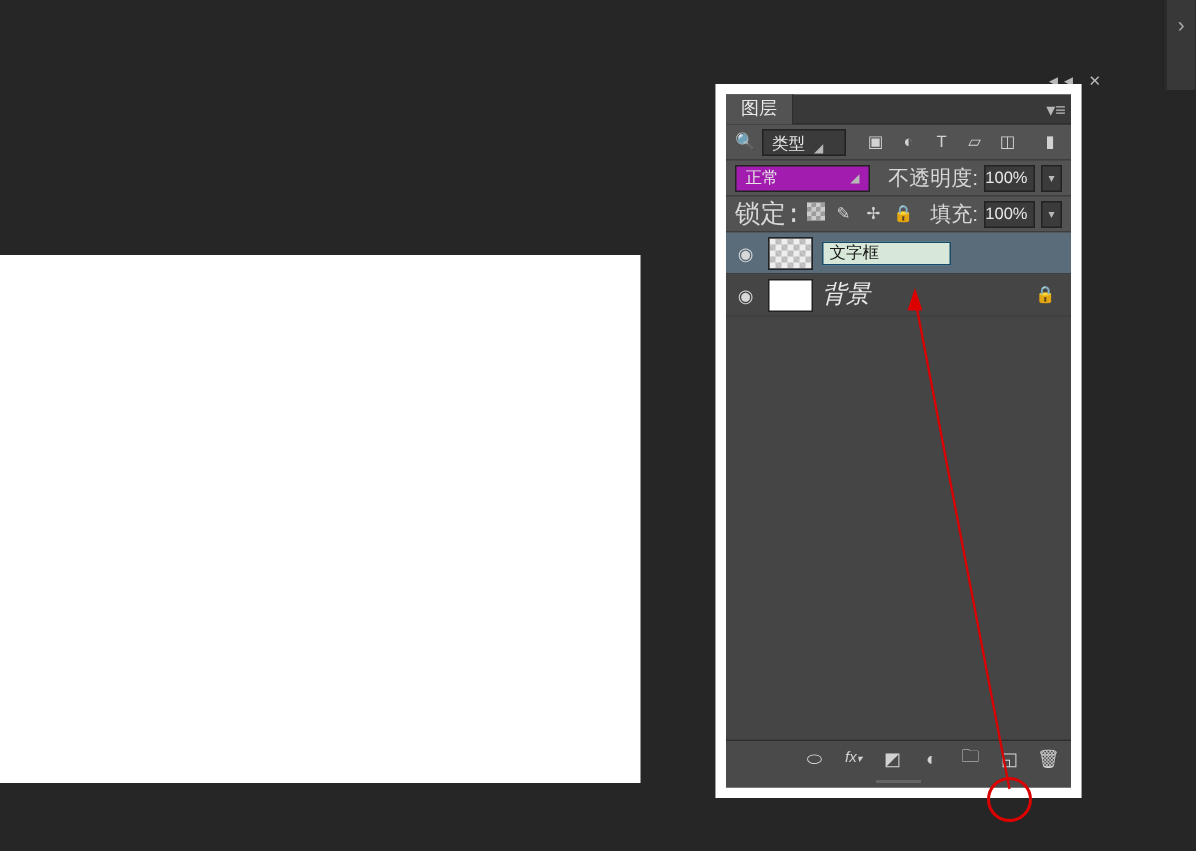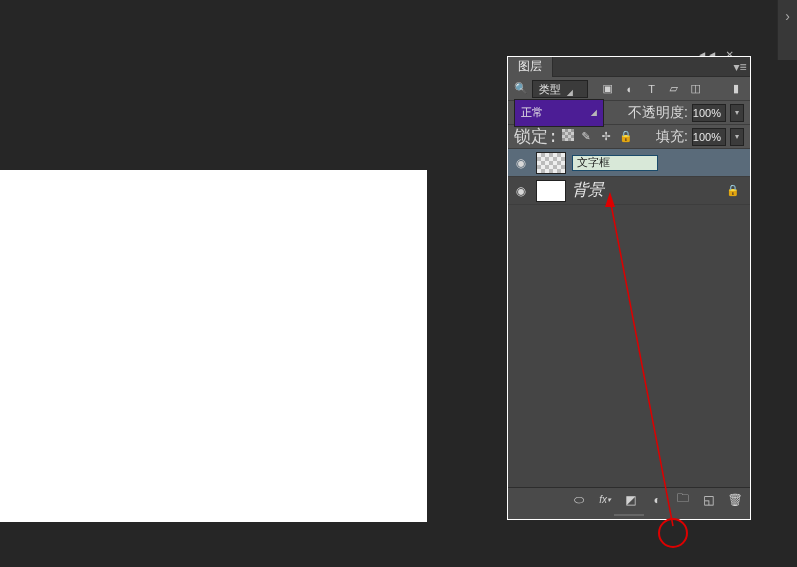--- a/index.html
+++ b/index.html
@@ -1,33 +1,33 @@
 <!DOCTYPE html>
 <html><head>
 <meta charset="utf-8">
 <style>
 * { margin: 0; padding: 0; box-sizing: border-box; font-family: "Microsoft YaHei", Arial, sans-serif; }
 body { background: #262626; width: 797px; height: 567px; position: relative; overflow: hidden; }
 .canvas { position: absolute; left: 0; top: 170px; width: 427px; height: 352px; background: #fff; }
 .side-fragment { position: absolute; right: 0; top: 0; width: 20px; height: 60px; background: #383838; border-left: 1px solid #2a2a2a; }
 .side-fragment .dots { color: #aaa; font-size: 14px; text-align: center; padding-top: 8px; line-height: 16px; }
-.panel { position: absolute; left: 507px; top: 56px; width: 244px; background: #535353; border: 1px solid #ffffff; }
+.panel { position: absolute; left: 477px; top: 56px; width: 244px; background: #535353; border: 7px solid #ffffff; }
 .panel-controls { position: absolute; left: 490px; top: 56px; width: 244px; margin-top: -12px; height: 12px; text-align: right; }
 .panel-controls span { color: #b8b8b8; font-size: 10px; margin-left: 4px; display: inline-block; }
 .tab-bar { height: 20px; background: #393939; display: flex; align-items: center; border-bottom: 1px solid #2d2d2d; }
 .tab { background: #535353; color: #e8e8e8; font-size: 12px; padding: 2px 10px; height: 20px; display: flex; align-items: center; border-right: 1px solid #2d2d2d; }
 .tab-menu { margin-left: auto; width: 20px; text-align: center; color: #b8b8b8; font-size: 12px; }
 .filter-row { height: 24px; display: flex; align-items: center; padding: 0 6px; gap: 4px; border-bottom: 1px solid #3d3d3d; }
 .search-icon { color: #d8d8d8; font-size: 11px; }
 .type-dd { background: #3b3b3b; border: 1px solid #222; color: #e8e8e8; font-size: 11px; padding: 0 6px; height: 18px; display: flex; align-items: flex-end; gap: 6px; min-width: 56px; }
 .type-dd .chev { font-size: 8px; color: #b8b8b8; }
 .filter-icons { display: flex; gap: 6px; margin-left: 8px; }
 .fic { width: 16px; height: 16px; display: flex; align-items: center; justify-content: center; color: #d2d2d2; font-size: 11px; border: 1px solid transparent; }
 .blend-row { height: 24px; display: flex; align-items: center; padding: 0 6px; gap: 4px; border-bottom: 1px solid #3d3d3d; }
-.blend-dd { background: #4c1d95; border: 1px solid #222; color: #e8e8e8; font-size: 11px; padding: 0 6px; height: 28px; display: flex; align-items: center; gap: 6px; min-width: 90px; }
+.blend-dd { background: #a21caf; border: 1px solid #222; color: #e8e8e8; font-size: 11px; padding: 0 6px; height: 18px; display: flex; align-items: center; gap: 6px; min-width: 90px; }
 .blend-dd .chev { font-size: 8px; color: #b8b8b8; margin-left: auto; }
 .opa-lbl { color: #d8d8d8; font-size: 14px; margin-left: auto; }
 .pct-box { background: #3b3b3b; border: 1px solid #222; color: #e8e8e8; font-size: 11px; padding: 0 4px; height: 18px; display: flex; align-items: center; width: 34px; justify-content: flex-end; }
 .chev-btn { width: 14px; height: 18px; background: #3b3b3b; border: 1px solid #222; color: #b8b8b8; font-size: 8px; display: flex; align-items: center; justify-content: center; }
 .lock-row { height: 24px; display: flex; align-items: center; padding: 0 6px; gap: 4px; border-bottom: 1px solid #3d3d3d; }
 .lock-lbl { color: #d8d8d8; font-size: 17px; font-family: Liberation Mono, monospace; }
 .lock-icons { display: flex; gap: 4px; }
 .lic { width: 16px; height: 16px; display: flex; align-items: center; justify-content: center; color: #d2d2d2; font-size: 11px; }
 .lic.checker { background-image: linear-gradient(45deg, #999 25%, transparent 25%, transparent 75%, #999 75%), linear-gradient(45deg, #999 25%, #ccc 25%, #ccc 75%, #999 75%); background-size: 6px 6px; background-position: 0 0, 3px 3px; width: 12px; height: 12px; }
 .layer-list { min-height: 338px; background: #454545; }

